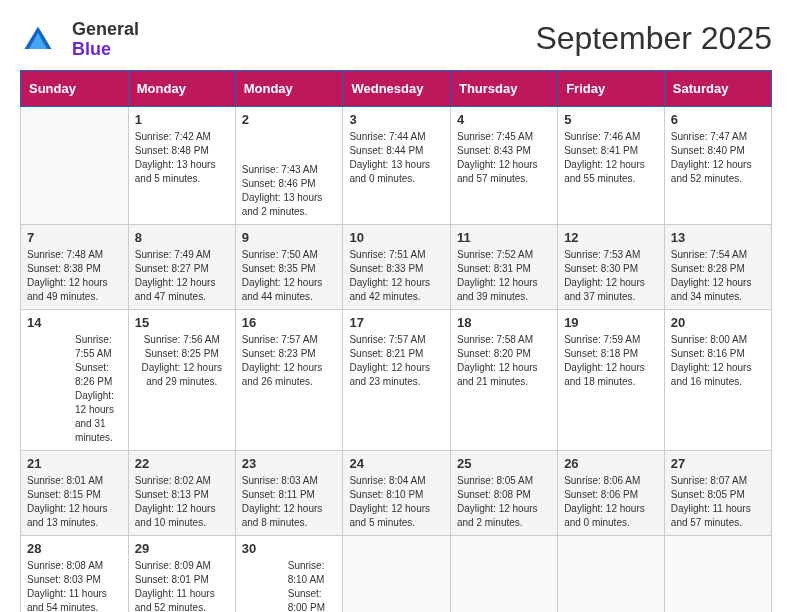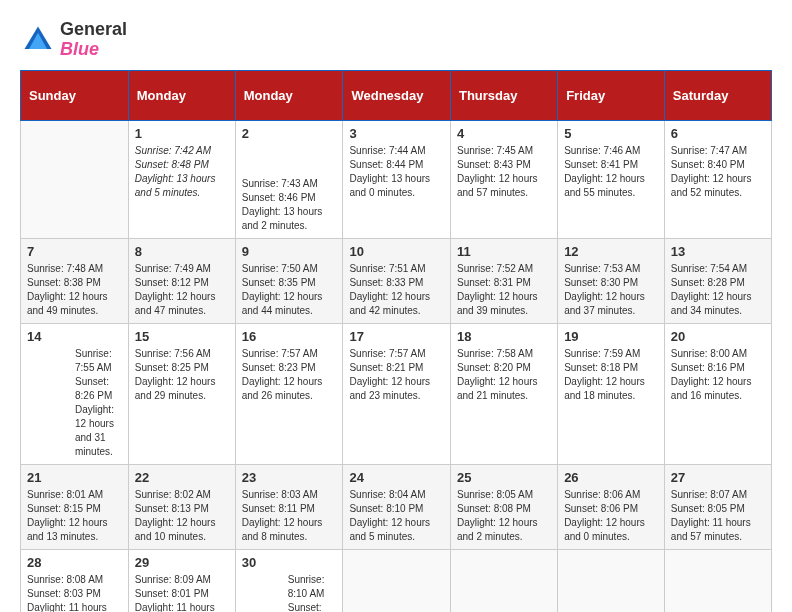--- a/index.html
+++ b/index.html
@@ -12,29 +12,29 @@
     }
     .header-area {
       display: flex;
       justify-content: space-between;
       align-items: flex-start;
       margin-bottom: 10px;
     }
     .logo {
       display: flex;
       align-items: center;
-      gap: 4px;
+      gap: 16px;
     }
     .logo-text {
       font-size: 18px;
       font-weight: bold;
       line-height: 1.1;
     }
     .logo-text .general { color: #333; }
-    .logo-text .blue { color: #ec4899; font-style: italic; }
+    .logo-text .blue { color: #6d28d9; }
     .logo-icon {
       width: 36px;
       height: 36px;
     }
     .title-area {
       text-align: right;
     }
     .month-title {
       font-size: 32px;
       color: #333;
@@ -43,24 +43,24 @@
     .location {
       font-size: 14px;
       color: #555;
     }
     .calendar {
       width: 100%;
       border-collapse: collapse;
       border: 1px solid #ccc;
     }
     .calendar thead th {
-      background-color: #b91c1c;
+      background-color: #be185d;
       color: #fff;
       text-align: left;
-      padding: 17px 8px;
+      padding: 10px 8px;
       font-size: 13px;
       font-weight: bold;
       border: 1px solid #1565c0;
     }
     .calendar tbody td {
       vertical-align: top;
       border: 1px solid #ccc;
       padding: 5px 6px;
       width: 108px;
       min-height: 70px;
@@ -90,41 +90,42 @@
     <svg class="logo-icon" viewBox="0 0 40 40">
       <polygon points="20,5 35,30 5,30" fill="#1565c0"></polygon>
       <polygon points="20,12 30,30 10,30" fill="#42a5f5"></polygon>
     </svg>
     <div class="logo-text">
       <div class="general">General</div>
       <div class="blue">Blue</div>
     </div>
   </div>
   <div class="title-area">
+    <div class="month-title">September 2025</div>
   </div>
 </div>
 
 <table class="calendar">
   <thead>
     <tr>
     <th>Sunday</th>
         <th>Monday</th>
         <th>Monday</th>
         <th>Wednesday</th>
         <th>Thursday</th>
         <th>Friday</th>
         <th>Saturday</th>
       </tr>
   </thead>
   <tbody id="calendar-body">
   <tr class="row-even">
         <td class="empty-cell"></td>
         <td>
           <div class="day-number">1</div>
-          <div class="day-info" style="white-space: pre-line; font-style: italic;">Sunrise: 7:42 AM
+          <div class="day-info" style="white-space: pre-line;">Sunrise: 7:42 AM
 Sunset: 8:48 PM
 Daylight: 13 hours
 and 5 minutes.</div>
         </td>
         <td>
           <div class="day-number">2</div>
           <div class="day-info" style="white-space: pre-line; margin-top: 36px;">Sunrise: 7:43 AM
 Sunset: 8:46 PM
 Daylight: 13 hours
 and 2 minutes.</div>
@@ -162,21 +163,21 @@
         <td>
           <div class="day-number">7</div>
           <div class="day-info" style="white-space: pre-line;">Sunrise: 7:48 AM
 Sunset: 8:38 PM
 Daylight: 12 hours
 and 49 minutes.</div>
         </td>
         <td>
           <div class="day-number">8</div>
           <div class="day-info" style="white-space: pre-line;">Sunrise: 7:49 AM
-Sunset: 8:12 PM
+Sunset: 8:27 PM
 Daylight: 12 hours
 and 47 minutes.</div>
         </td>
         <td>
           <div class="day-number">9</div>
           <div class="day-info" style="white-space: pre-line;">Sunrise: 7:50 AM
 Sunset: 8:35 PM
 Daylight: 12 hours
 and 44 minutes.</div>
         </td>
@@ -212,21 +213,21 @@
       <tr class="row-even">
         <td>
           <div class="day-number">14</div>
           <div class="day-info" style="white-space: pre-line; margin-left: 48px;">Sunrise: 7:55 AM
 Sunset: 8:26 PM
 Daylight: 12 hours
 and 31 minutes.</div>
         </td>
         <td>
           <div class="day-number">15</div>
-          <div class="day-info" style="white-space: pre-line;">Sunrise: 7:56 AM
+          <div class="day-info" style="white-space: pre-line; text-align: center;">Sunrise: 7:56 AM
 Sunset: 8:25 PM
 Daylight: 12 hours
 and 29 minutes.</div>
         </td>
         <td>
           <div class="day-number">16</div>
           <div class="day-info" style="white-space: pre-line;">Sunrise: 7:57 AM
 Sunset: 8:23 PM
 Daylight: 12 hours
 and 26 minutes.</div>

